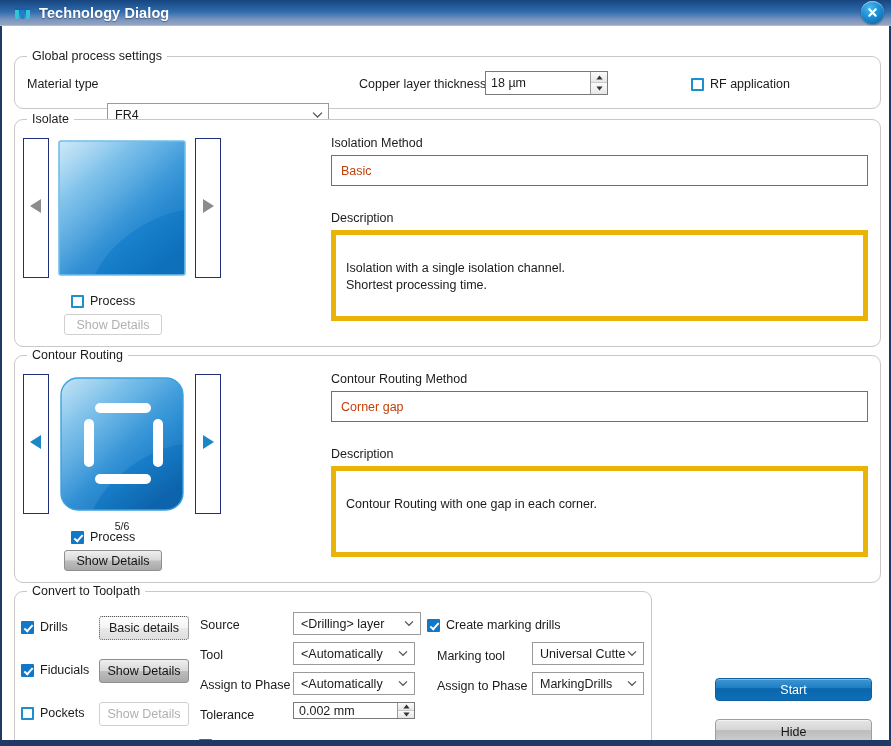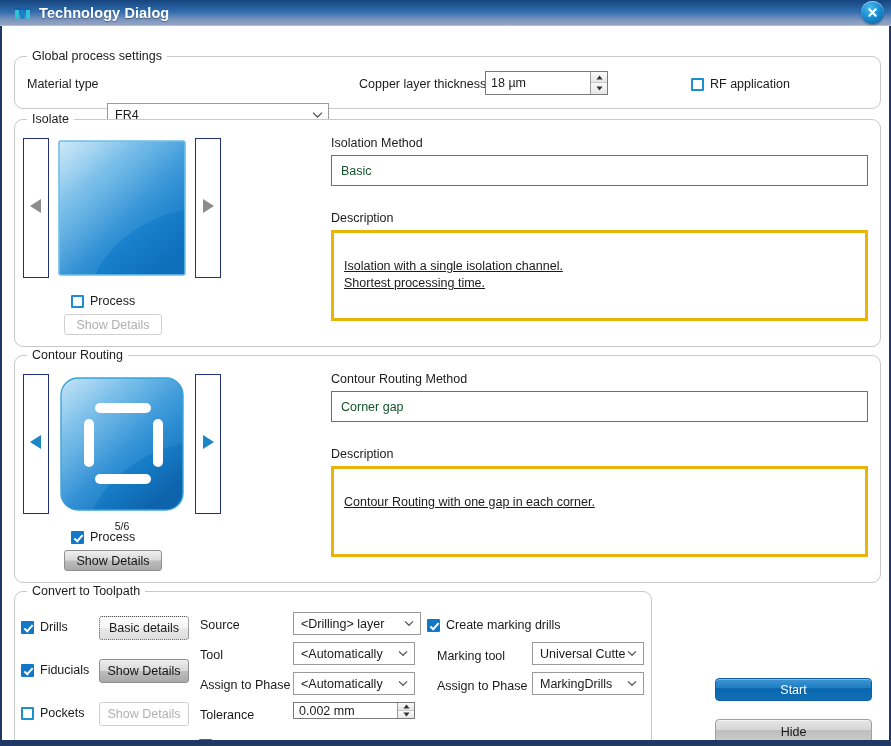--- a/index.html
+++ b/index.html
@@ -146,36 +146,35 @@
   .spin .sbtns > div {
     flex: 1 1 50%;
     background: linear-gradient(to bottom, #fbfbfb, #e6e6e6);
     display: flex; align-items: center; justify-content: center;
     cursor: pointer;
   }
   .spin .sbtns > div:first-child { border-bottom: 1px solid #c8c8c8; }
 
   .textbox {
     position: absolute;
-    border: 3px solid #eab308;
+    border: 5px solid #eab308;
     background: #ffffff;
     font-size: 12.5px;
     color: #1b1b1b;
     padding: 8px 10px;
     line-height: 17px;
     white-space: pre-line;
     overflow: hidden;
-    text-decoration: underline;
   }
   .onelinebox {
     position: absolute;
     border: 1px solid #6f6f6f;
     background: #ffffff;
     font-size: 12.5px;
-    color: #14532d;
+    color: #c2410c;
     display: flex;
     align-items: center;
     padding: 0 9px;
     cursor: text;
     white-space: nowrap;
     overflow: hidden;
   }
 
   
   .cbx {

